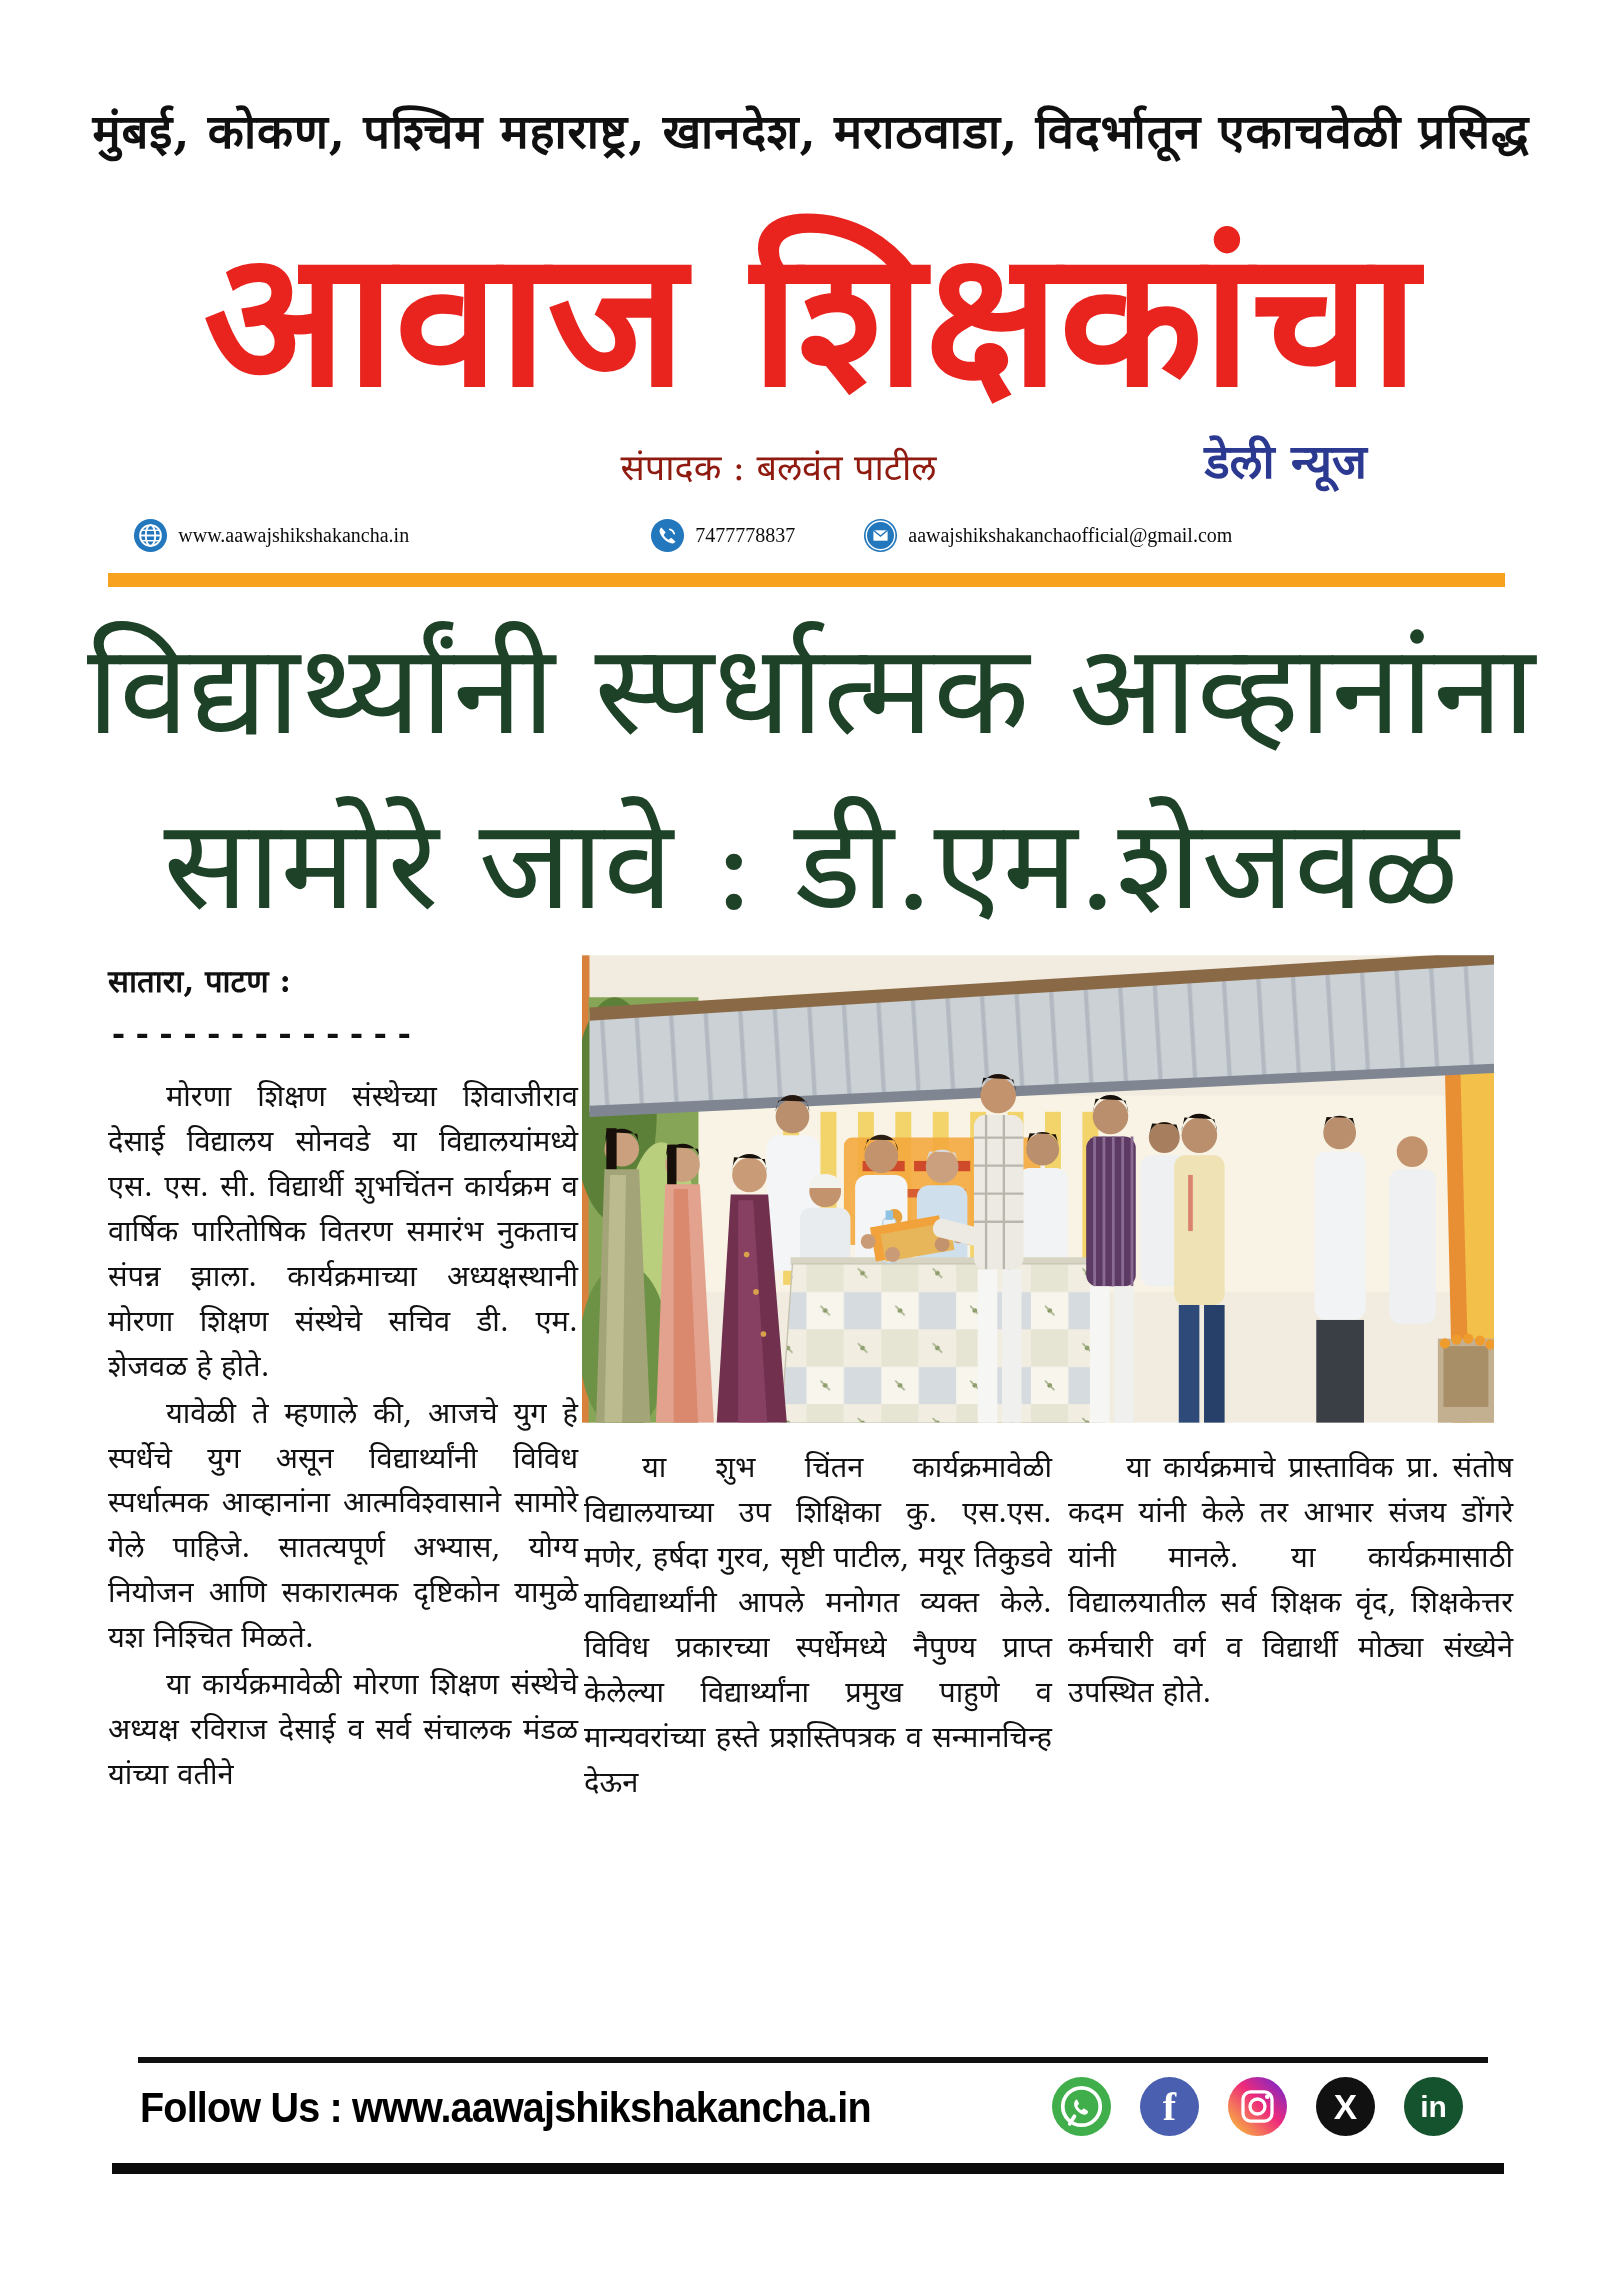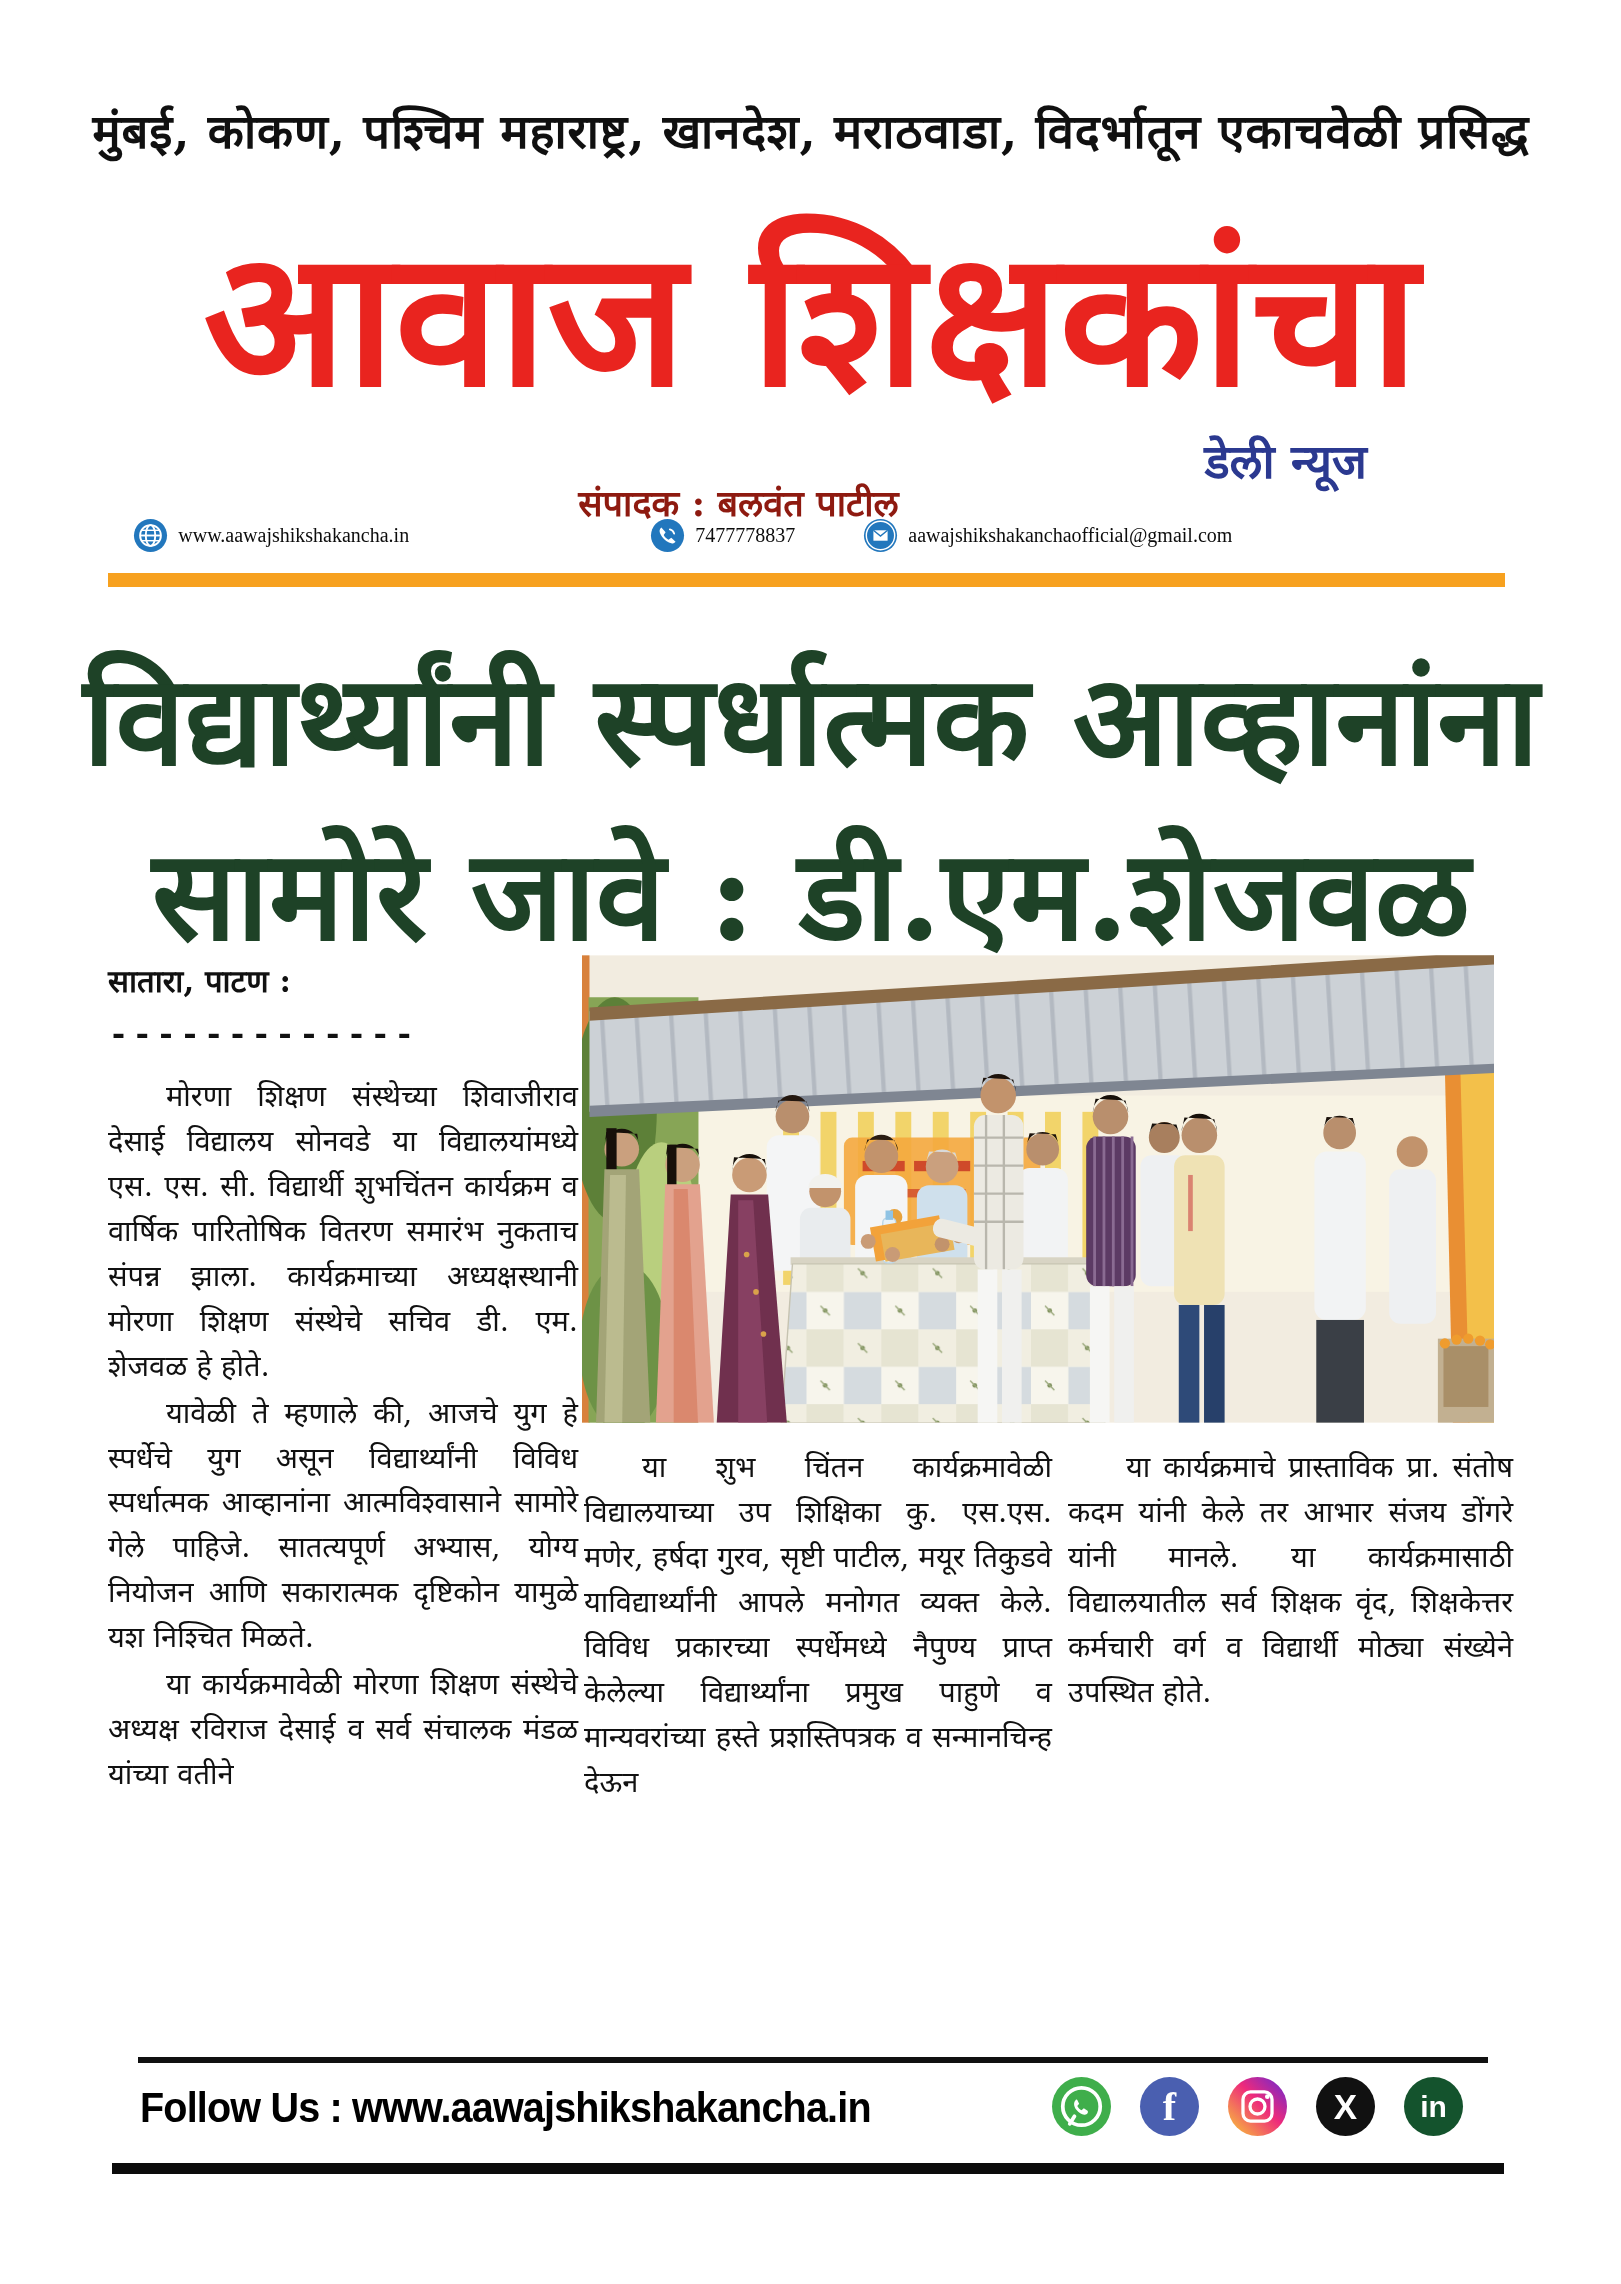--- a/index.html
+++ b/index.html
@@ -15,41 +15,41 @@
     left:0;right:0;top:98px;text-align:center;
     font-size:47px;font-weight:bold;color:#101010;white-space:nowrap;
     letter-spacing:0.9px;
   }
   .masthead{
     left:0;right:0;top:197px;text-align:center;
     font-size:187px;line-height:1.3;font-weight:bold;color:#e9241f;
     white-space:nowrap;
   }
   .editor-line{
-    left:528px;width:421px;top:442px;text-align:center;
-    font-size:36px;font-weight:bold;color:#8e1a10;white-space:nowrap;margin-top:36px;
+    left:568px;width:421px;top:442px;text-align:center;
+    font-size:36px;font-weight:normal;color:#8e1a10;white-space:nowrap;
   }
   .edition-label{
     left:1086px;width:281px;top:428px;text-align:right;
     font-size:47px;font-weight:bold;color:#2b3990;white-space:nowrap;
   }
 
   
   .contact-item{display:flex;align-items:center;gap:10.3px;font-size:20px;
     font-family:"Liberation Serif","DejaVu Serif",serif;color:#0c0c0c;white-space:nowrap;}
   .contact-item svg{display:block;}
   .c-web{left:133px;top:518px;}
   .c-phone{left:650px;top:518px;}
   .c-mail{left:863px;top:518px;}
   .orange-bar{left:108px;top:573px;width:1397px;height:14px;background:#f7a11f;}
 
   
   .headline{
-    left:0;right:0;text-align:center;font-weight:bold;color:#1e4227;
-    font-size:125px;line-height:1.15;white-space:nowrap;margin-top:31px;
+    left:0;right:0;text-align:center;font-weight:normal;color:#1e4227;
+    font-size:125px;line-height:1.15;white-space:nowrap;
   }
   .hl1{top:618px;}
   .hl2{top:793px;}
 
   
   .photo-box{left:582px;top:955px;width:912px;height:468px;overflow:hidden;}
   .photo-box svg{display:block;}
 
   
   .col{position:absolute;text-align:justify;font-size:29px;line-height:1.55;}

